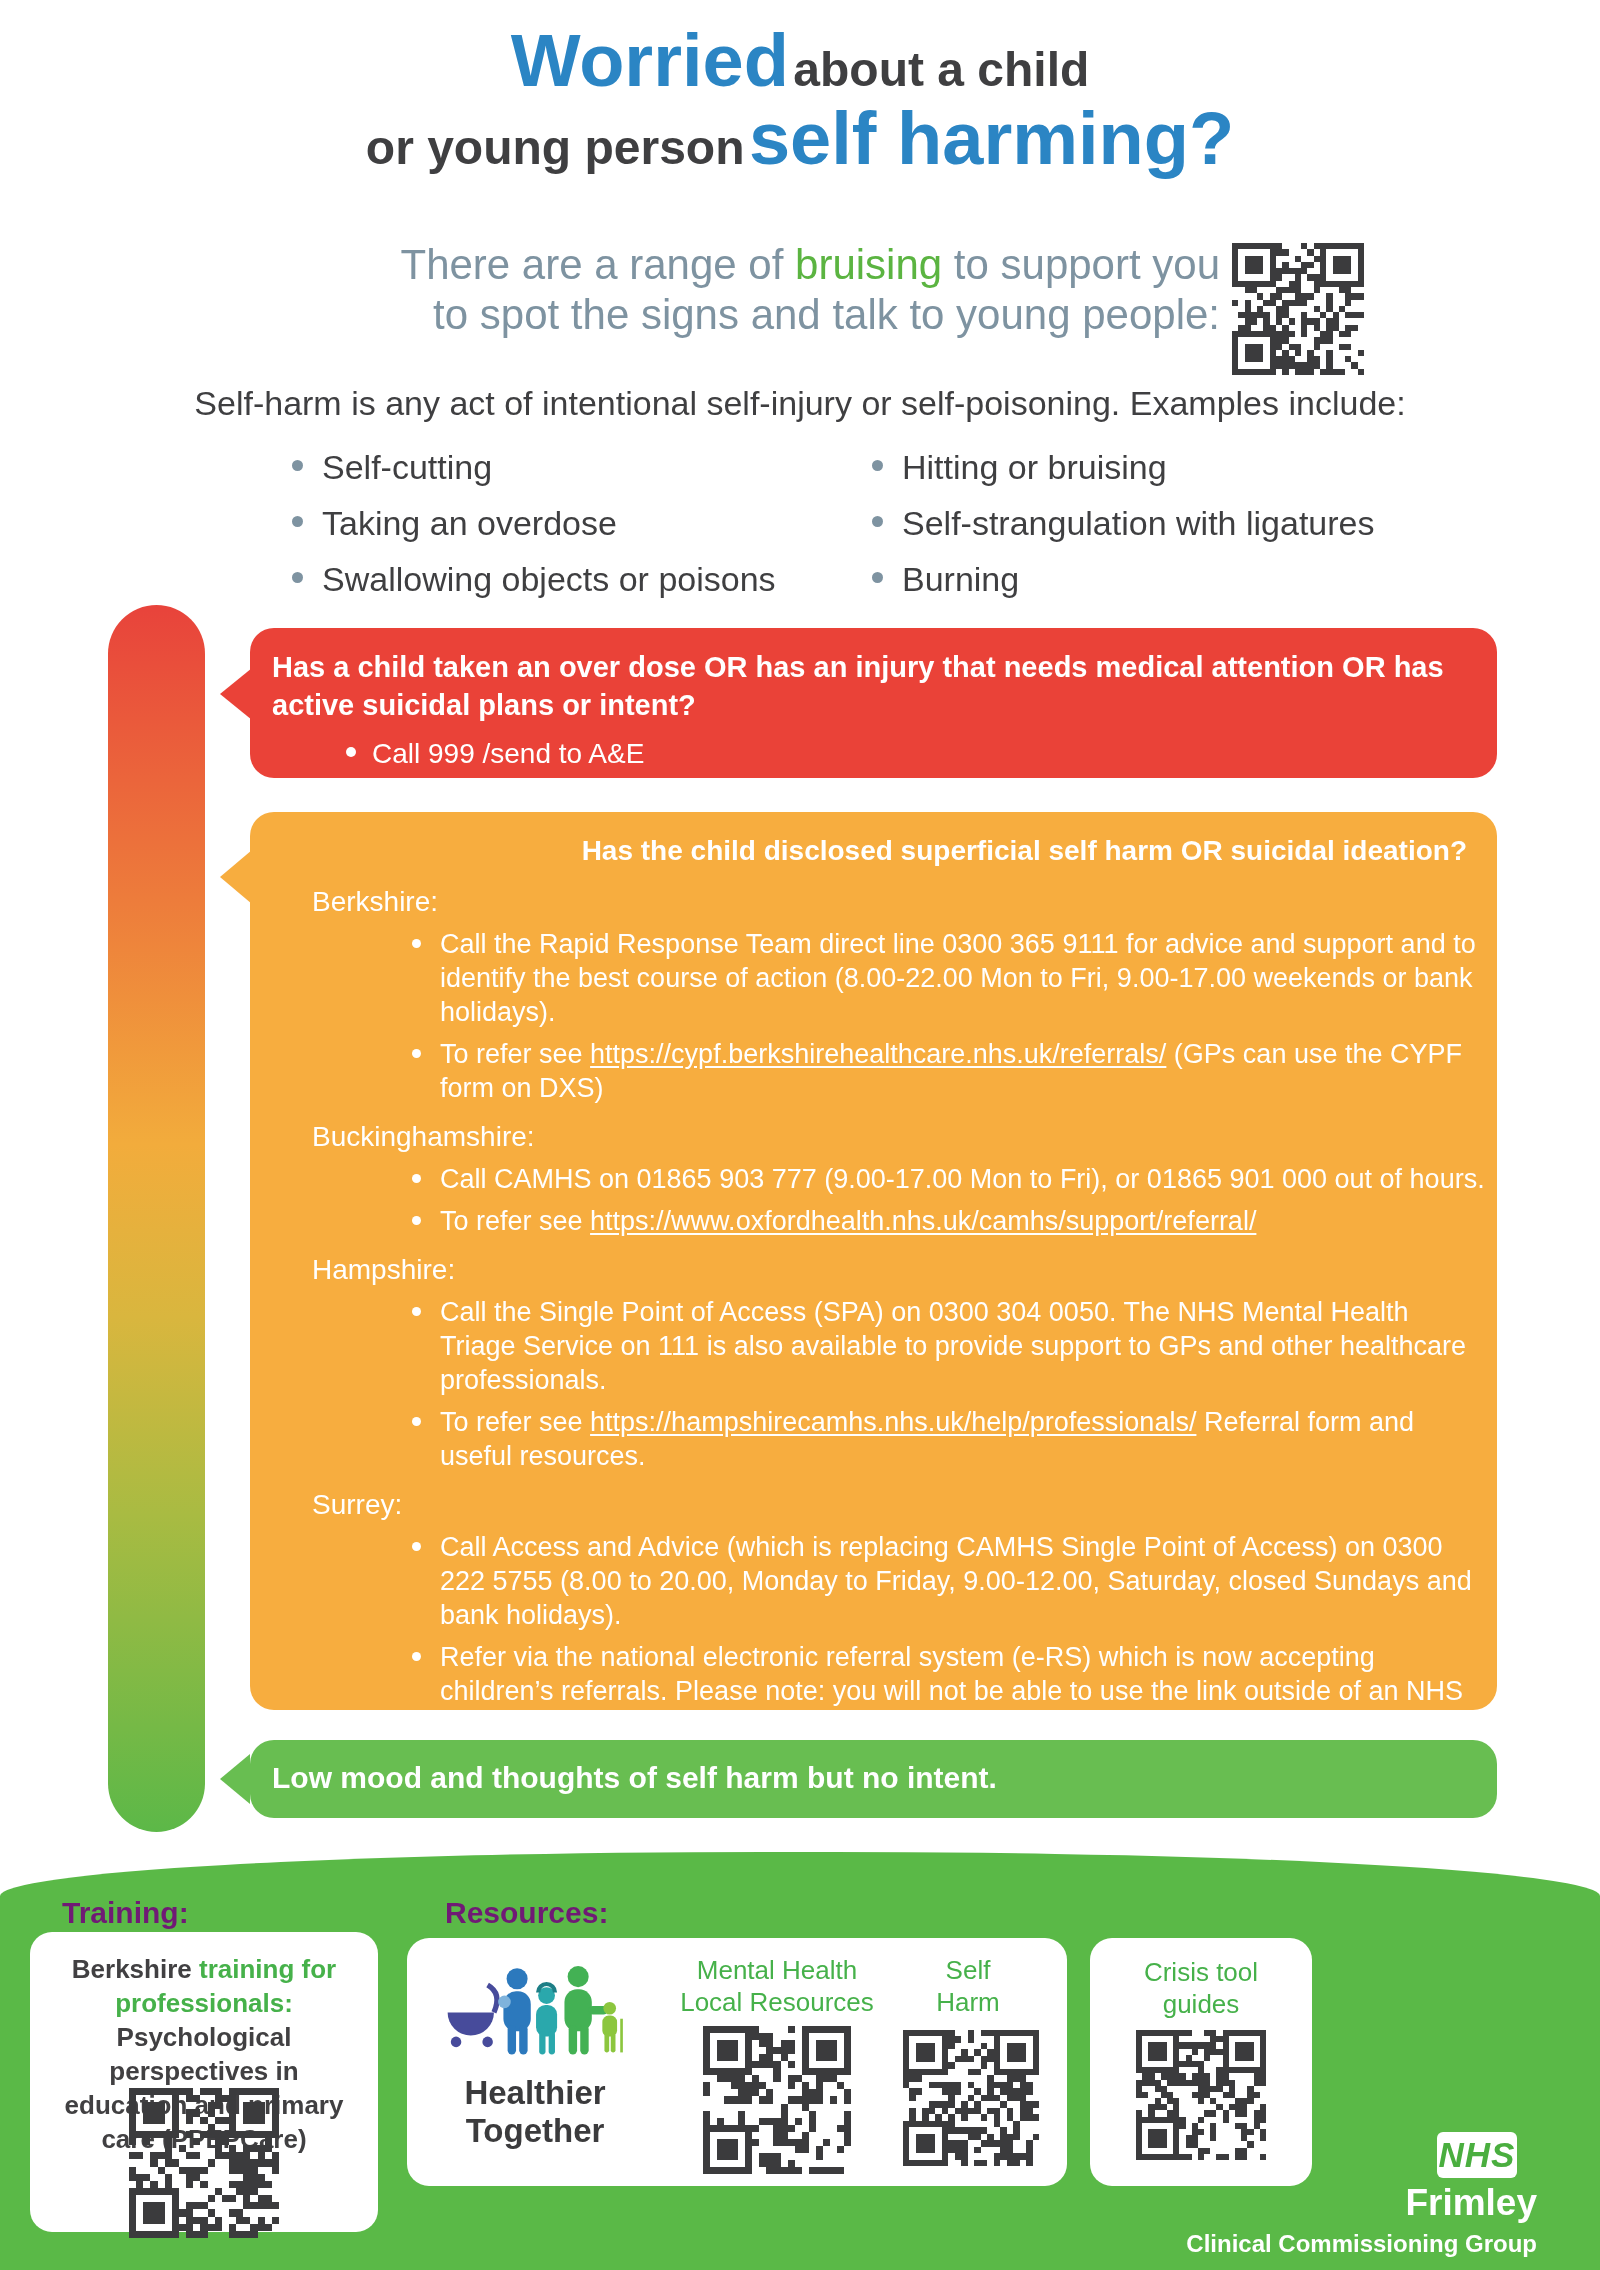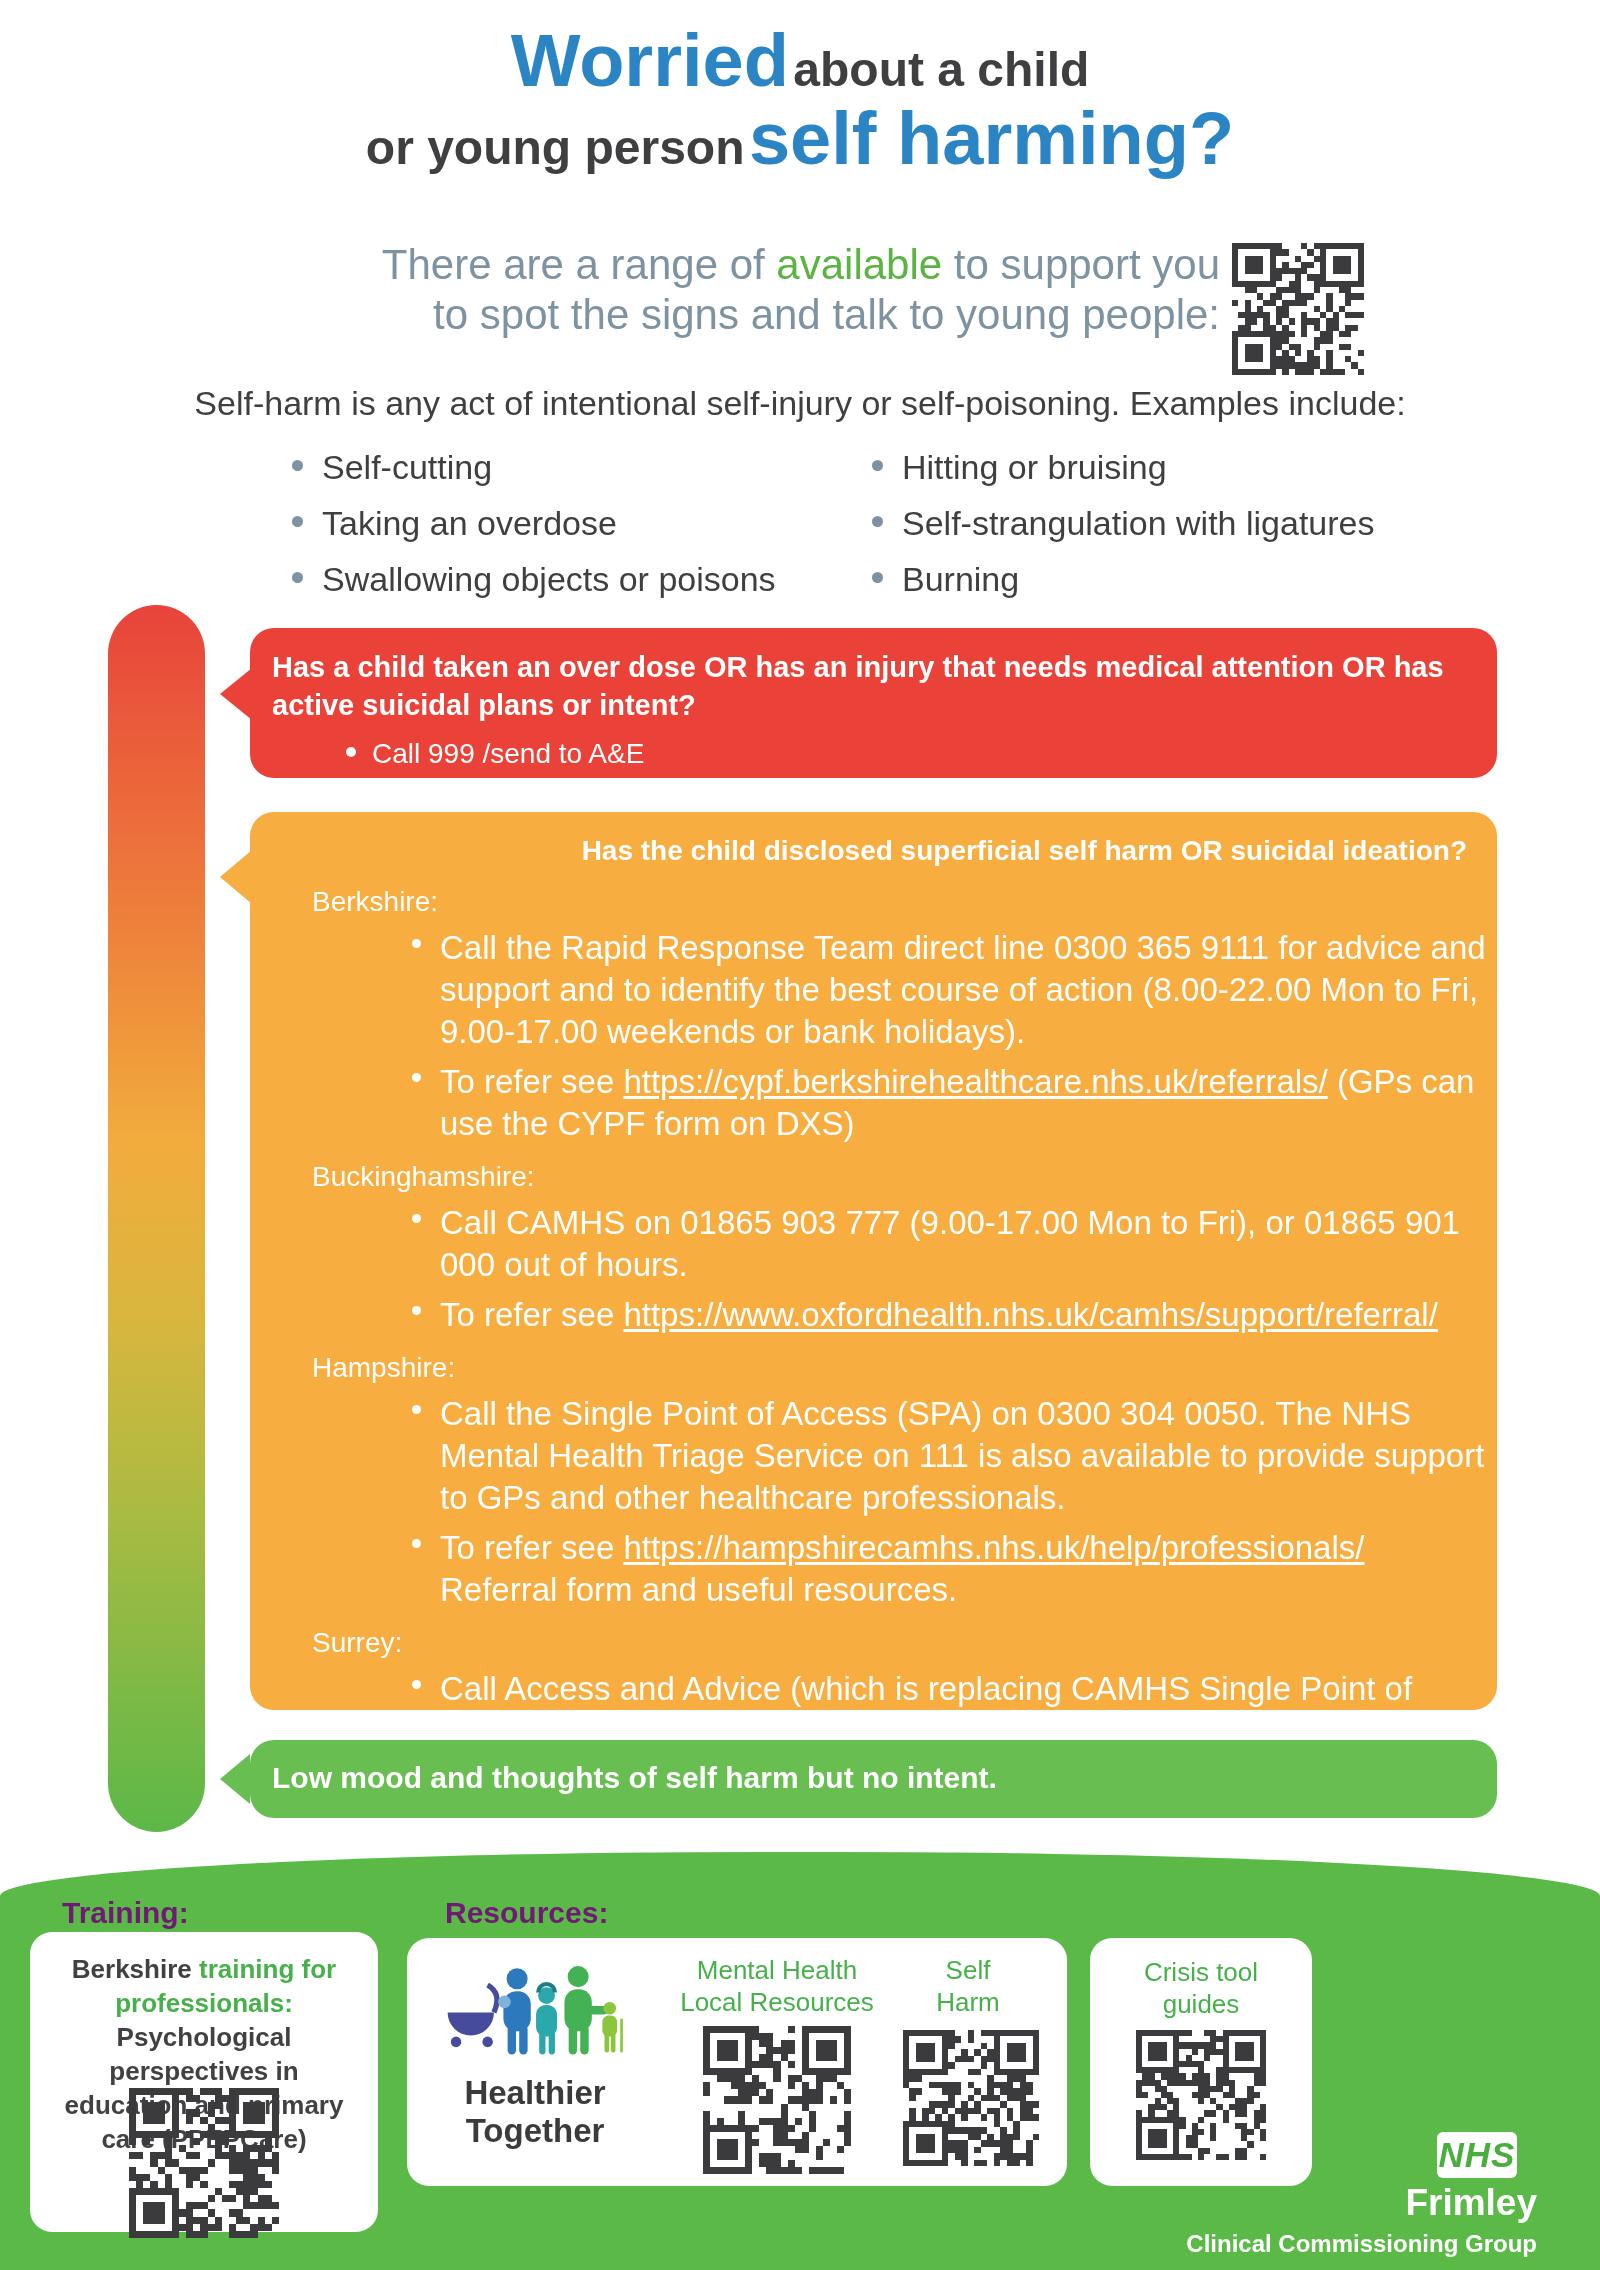--- a/index.html
+++ b/index.html
@@ -44,21 +44,21 @@
   .red ul{list-style:none;margin:14px 0 0;padding-left:88px;}
   .red li{position:relative;font-size:28px;padding-left:34px;}
   .red li::before{content:"";position:absolute;left:8px;top:9px;width:10px;height:10px;border-radius:50%;background:#fff;}
 
   .amber{top:812px;height:898px;background:#f7ad3f;}
   .amber .pointer{top:38px;border-width:27px 32px 27px 0;border-color:transparent #f7ad3f transparent transparent;}
   .amber h2{margin:20px 30px 0 22px;font-size:28px;line-height:38px;text-align:right;}
   .amber .intro{margin:20px 0 0 62px;font-size:28px;}
   .region-label{margin:16px 0 0 62px;font-size:28px;}
   .amber ul{list-style:none;margin:9px 0 0;padding-left:148px;}
-  .amber li{position:relative;font-size:33px;line-height:42px;margin-bottom:8px;
+  .amber li{position:relative;font-size:27px;line-height:34px;margin-bottom:8px;
             padding-left:42px;max-width:1050px;}
   .amber li::before{content:"";position:absolute;left:14px;top:12px;width:9px;height:9px;border-radius:50%;background:#fff;}
   .lnk{text-decoration:underline;text-underline-offset:3px;cursor:pointer;}
 
   .green-banner{top:1740px;height:78px;background:#68be51;}
   .green-banner .pointer{top:14px;border-width:25px 30px 25px 0;border-color:transparent #68be51 transparent transparent;}
   .green-banner h2{margin:21px 0 0 22px;font-size:30px;}
 
   
   .footer{position:absolute;left:0;top:1852px;width:1600px;height:418px;background:#5ab947;
@@ -100,21 +100,21 @@
       <span class="big">Worried</span>
       <span class="small">about a child</span>
     </div>
     <div>
       <span class="small">or young person</span>
       <span class="big">self harming?</span>
     </div>
   </div>
 
   <div class="subtitle">
-    <span>There are a range of </span><span class="hl">available</span><span> to support you</span><br>
+    <span>There are a range of </span><span class="hl">bruising</span><span> to support you</span><br>
     <span>to spot the signs and talk to young people:</span>
   </div>
 
   <div class="qr top-qr">
       <svg viewBox="0 0 21 21" xmlns="http://www.w3.org/2000/svg" shape-rendering="crispEdges">
         <g fill="#3b3b3d">
           <rect x="7" y="0" width="1" height="1"></rect>
           <rect x="11" y="0" width="1" height="1"></rect>
           <rect x="13" y="0" width="1" height="1"></rect>
           <rect x="7" y="1" width="1" height="1"></rect>

